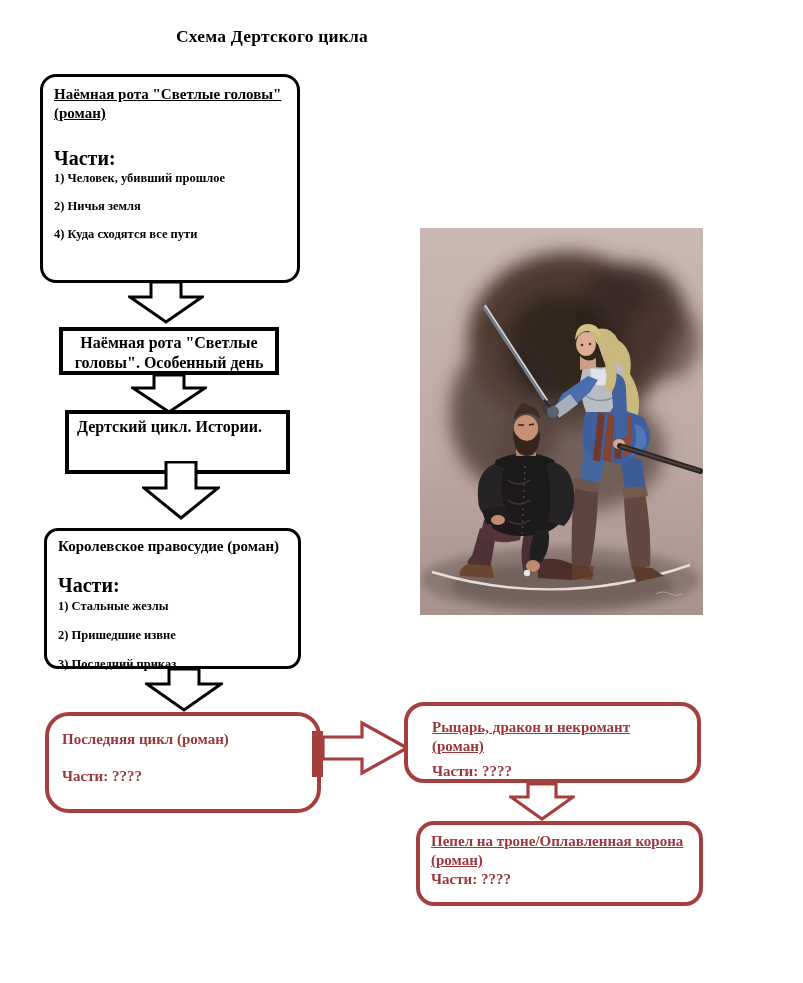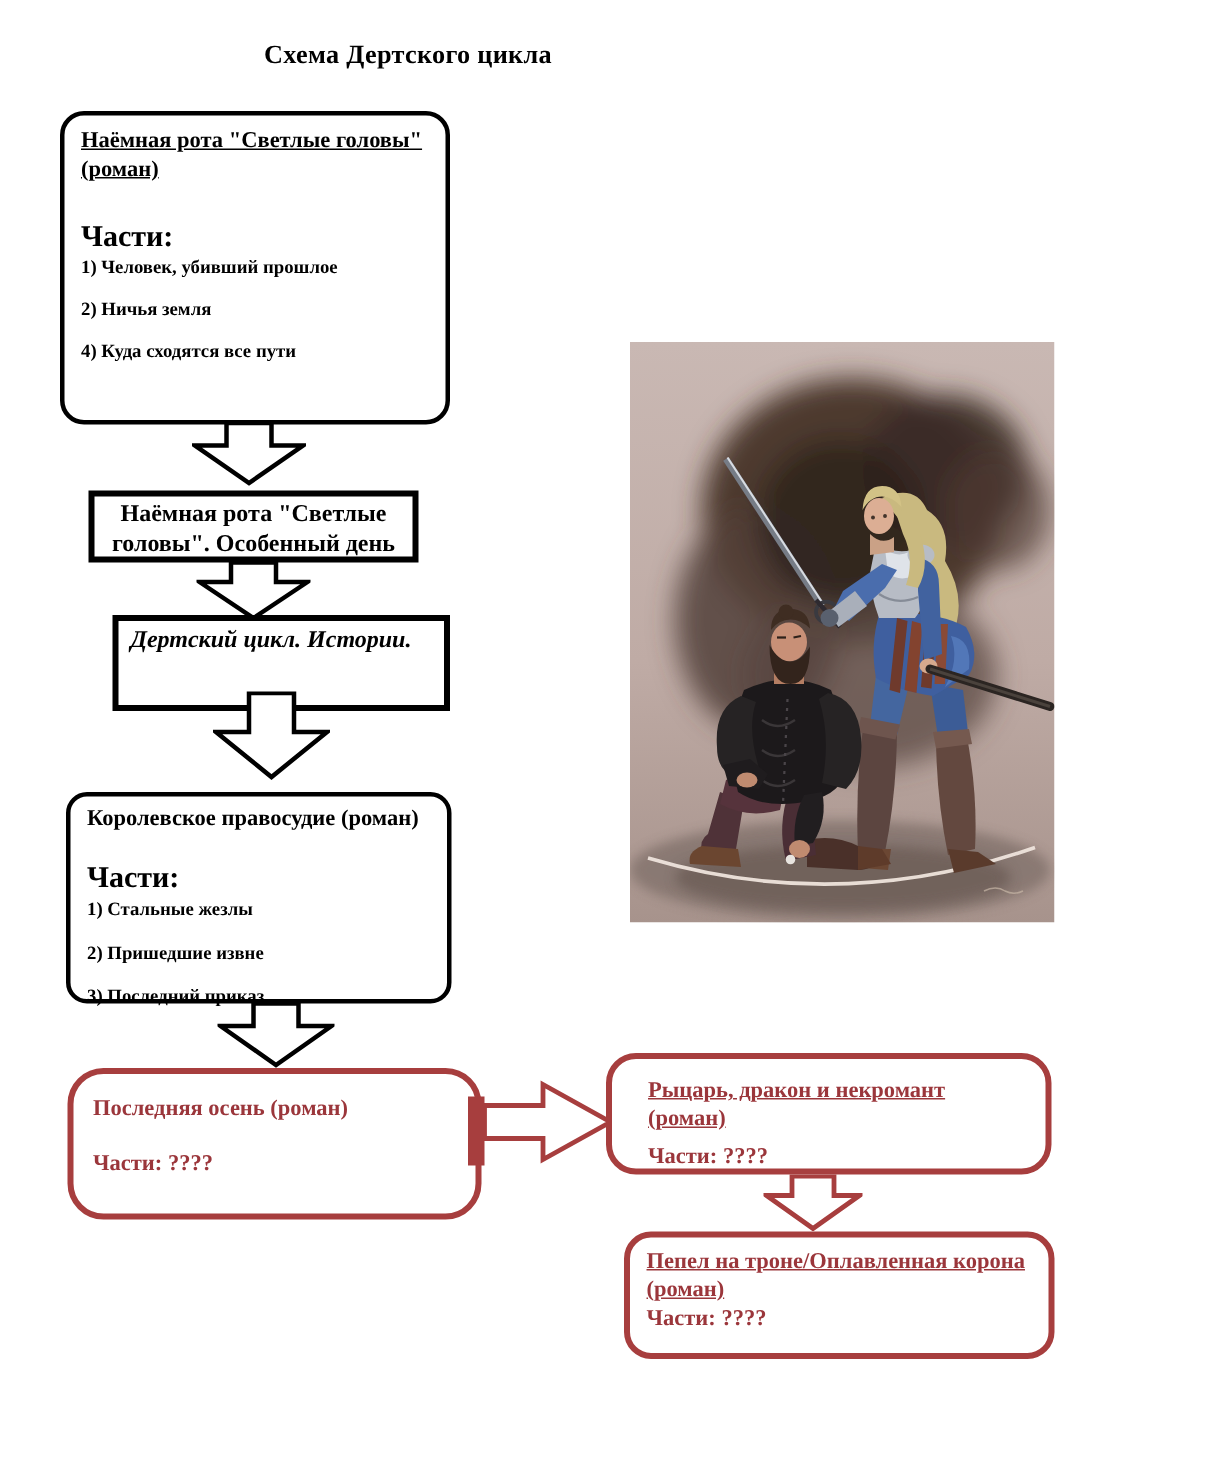--- a/index.html
+++ b/index.html
@@ -51,42 +51,42 @@
   </svg>
 
   <div class="abs box black-rect" style="left:59px;top:327px;width:220px;height:48px;padding:2px 4px;text-align:center;">
     <div class="mid-box-text">Наёмная рота "Светлые головы". Особенный день</div>
   </div>
 
   <svg class="abs" style="left:131px;top:374px;" width="76" height="40" viewBox="0 0 76 40">
     <polygon class="flow-arrow-black" points="23,1 53,1 53,14 74,14 38,38 2,14 23,14"></polygon>
   </svg>
 
-  <div class="abs box black-rect" style="left:75px;top:410px;width:225px;height:64px;padding:3px 8px;font-style:italic;">
+  <div class="abs box black-rect" style="left:65px;top:410px;width:225px;height:64px;padding:3px 8px;">
     <div class="mid-box-text">Дертский цикл. Истории.</div>
   </div>
 
   <svg class="abs" style="left:142px;top:461px;" width="78" height="59" viewBox="0 0 78 59">
     <polygon class="flow-arrow-black" points="24,1 54,1 54,27 76,27 39,57 2,27 24,27"></polygon>
   </svg>
 
   <div class="abs box black-rounded" style="left:44px;top:528px;width:257px;height:141px;border-radius:14px;padding:6px 11px;">
     <div class="box-heading">Королевское правосудие (роман)</div>
     <div class="parts-label" style="margin-top:21px;margin-bottom:5px;">Части:</div>
     <div class="part-item" style="margin-bottom:15px;">1) Стальные жезлы</div>
     <div class="part-item" style="margin-bottom:15px;">2) Пришедшие извне</div>
     <div class="part-item">3) Последний приказ</div>
   </div>
 
   <svg class="abs" style="left:145px;top:668px;" width="78" height="44" viewBox="0 0 78 44">
     <polygon class="flow-arrow-black" points="24,1 54,1 54,16 76,16 39,42 2,16 24,16"></polygon>
   </svg>
 
   <div class="abs box red-rounded" style="left:45px;top:712px;width:276px;height:101px;border-radius:24px;padding:14px 13px;">
-    <div class="red-title">Последняя осень (роман)</div>
+    <div class="red-title">Последняя цикл (роман)</div>
     <div class="red-parts" style="margin-top:18px;">Части: ????</div>
   </div>
 
   <svg class="abs" style="left:312px;top:718px;" width="98" height="60" viewBox="0 0 98 60">
     <rect class="red-connector" x="0" y="13" width="11" height="46"></rect>
     <polygon class="flow-arrow-red" points="11,19 50,19 50,5 95,30 50,55 50,41 11,41"></polygon>
   </svg>
 
   <div class="abs box red-rounded" style="left:404px;top:702px;width:297px;height:81px;border-radius:20px;padding:12px 24px;">
     <div class="red-title u">Рыцарь, дракон и некромант (роман)</div>

